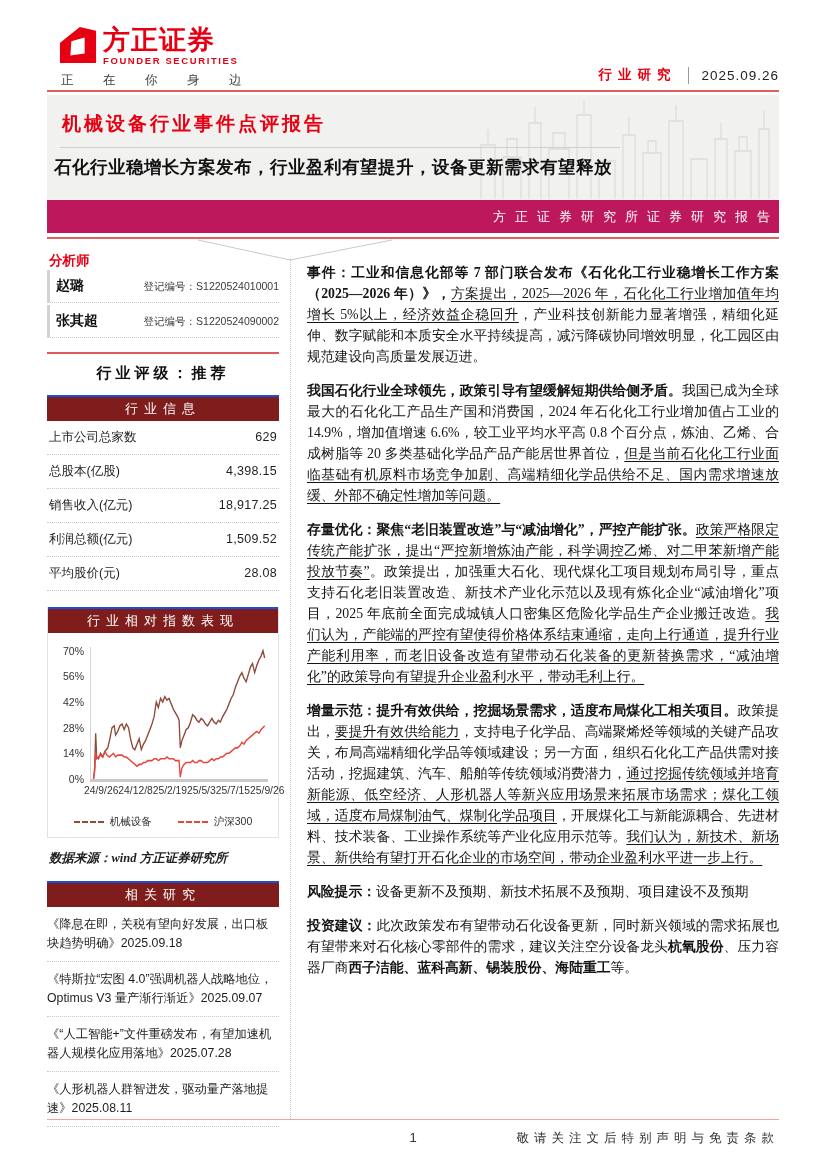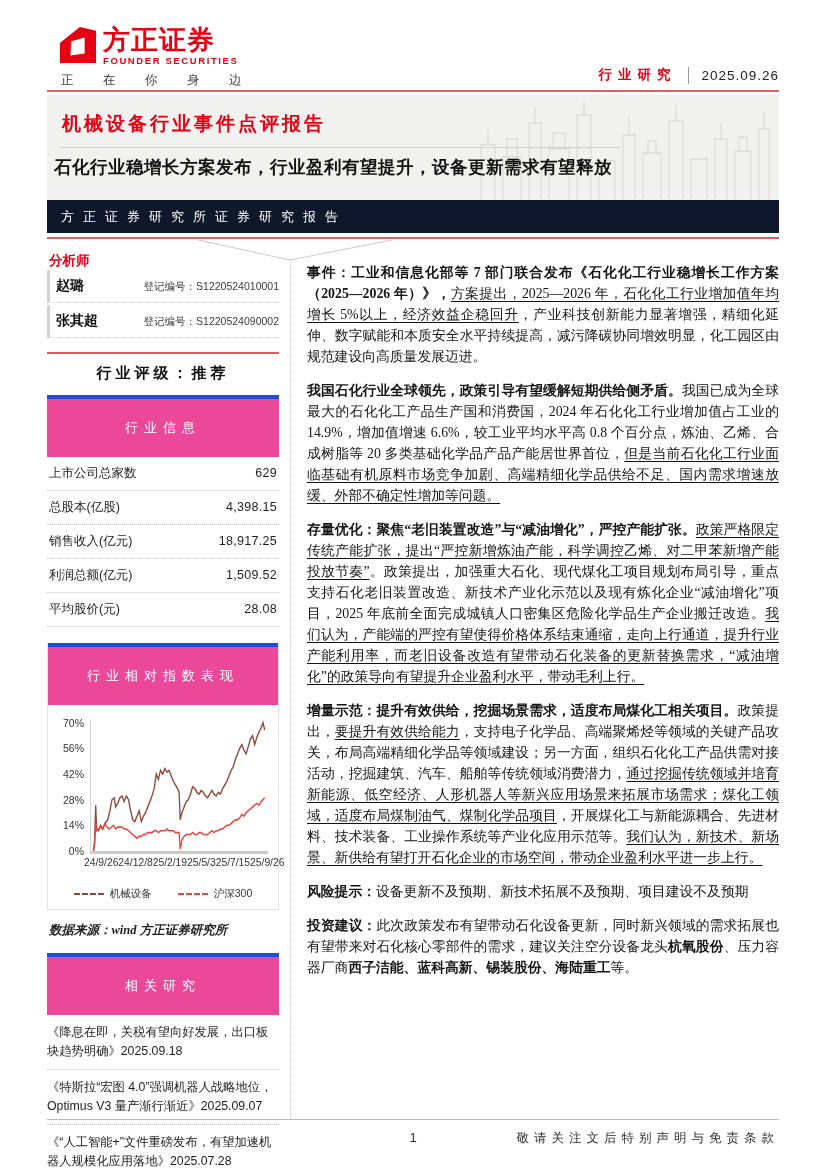--- a/index.html
+++ b/index.html
@@ -19,36 +19,36 @@
   .hdr-sep{width:1px;height:17px;background:#9a9a9a;}
   .hdr-date{font-size:13.5px;color:#222;font-family:"Liberation Sans",sans-serif;letter-spacing:1px;}
   .rule{position:absolute;left:47px;height:0;}
 
   
   .title-block{position:absolute;left:47px;top:95px;width:732px;height:138px;background:#f1f1f0;}
   .skyline{position:absolute;right:6px;top:4px;opacity:.85;}
   .report-type{position:absolute;left:15px;top:16px;color:#e60012;font-weight:700;font-size:19px;letter-spacing:3px;font-family:"Liberation Sans",sans-serif;}
   .title-div{position:absolute;left:13px;top:52px;width:560px;border-top:1px solid #cfcfcd;}
   .report-title{position:absolute;left:7px;top:60px;width:710px;color:#111;font-weight:700;font-size:17.5px;letter-spacing:.5px;font-family:"Liberation Sans",sans-serif;}
-  .banner{position:absolute;left:0;bottom:0;width:732px;height:33px;background:#0f172a;display:flex;align-items:center;}
+  .banner{position:absolute;left:0;bottom:0;width:732px;height:33px;background:#be185d;display:flex;align-items:center;justify-content:flex-end;}
   .banner span{color:#fff;font-size:13px;letter-spacing:9px;padding-left:14px;font-family:"Liberation Sans",sans-serif;}
 
   
   .funnel{position:absolute;left:0;top:0;pointer-events:none;}
   .v-divider{position:absolute;left:290px;top:259px;height:860px;width:0;border-left:1px dotted #c6c6c6;}
 
   
   .sidebar{position:absolute;left:47px;top:250px;width:232px;font-family:"Liberation Sans",sans-serif;}
   .analyst-label{color:#e60012;font-weight:700;font-size:13.5px;margin:2px 0 0 2px;}
   .analyst-row{display:flex;justify-content:space-between;align-items:baseline;border-bottom:1px dotted #c9c9c9;padding:7px 0 7px 6px;border-left:3px solid #d2d2d2;margin-bottom:2px;}
   .analyst-name{font-weight:700;font-size:14px;color:#111;}
   .analyst-reg{font-size:10.5px;color:#3a3a3a;}
   .side-red-rule{border-top:2px solid #e05a5a;margin:14px 0 10px 0;}
   .rating{text-align:center;font-weight:700;font-size:15px;color:#111;letter-spacing:4px;margin:2px 0 12px 0;}
-  .gray-head{background:#ec4899;border-top:4px solid #1d4ed8;color:#fff;text-align:center;font-size:13px;letter-spacing:6px;padding:20px 0;}
+  .gray-head{background:#7f1d1d;border-top:2px solid #1d4ed8;color:#fff;text-align:center;font-size:13px;letter-spacing:6px;padding:3px 0;}
   .info-table{width:100%;}
   .info-row{display:flex;justify-content:space-between;align-items:baseline;border-bottom:1px dotted #c9c9c9;padding:8px 2px;}
   .info-row .lbl{font-size:12.5px;color:#1f1f1f;}
   .info-row .val{font-size:12.5px;color:#1f1f1f;letter-spacing:.3px;}
   .chart-box{border:1px solid #e2e2e0;border-top:none;margin-top:16px;padding-bottom:8px;}
   .chart-wrap{position:relative;margin:14px 8px 0 6px;height:164px;}
   .yaxis{position:absolute;left:0;top:0;width:34px;height:132px;}
   .ytick{position:absolute;right:4px;font-size:10.5px;color:#333;}
   .plot{position:absolute;left:36px;top:0;right:2px;height:132px;border-left:1px solid #d6d6d6;border-bottom:3px solid #c9c9c9;}
   .plot svg{width:100%;height:100%;display:block;}

